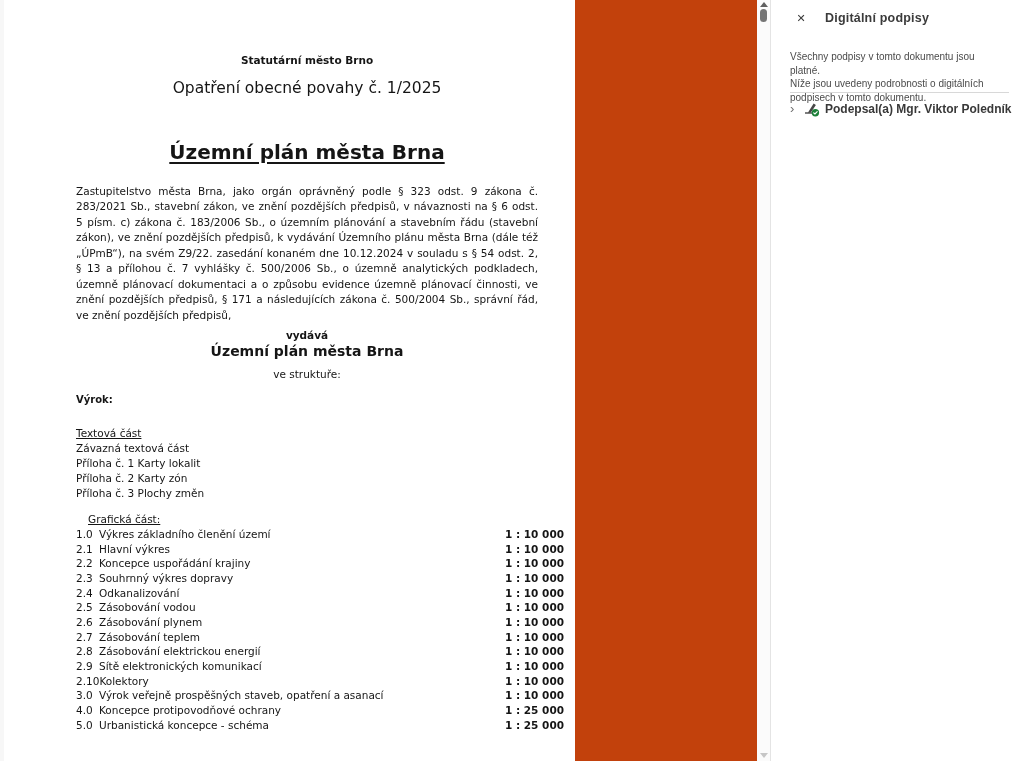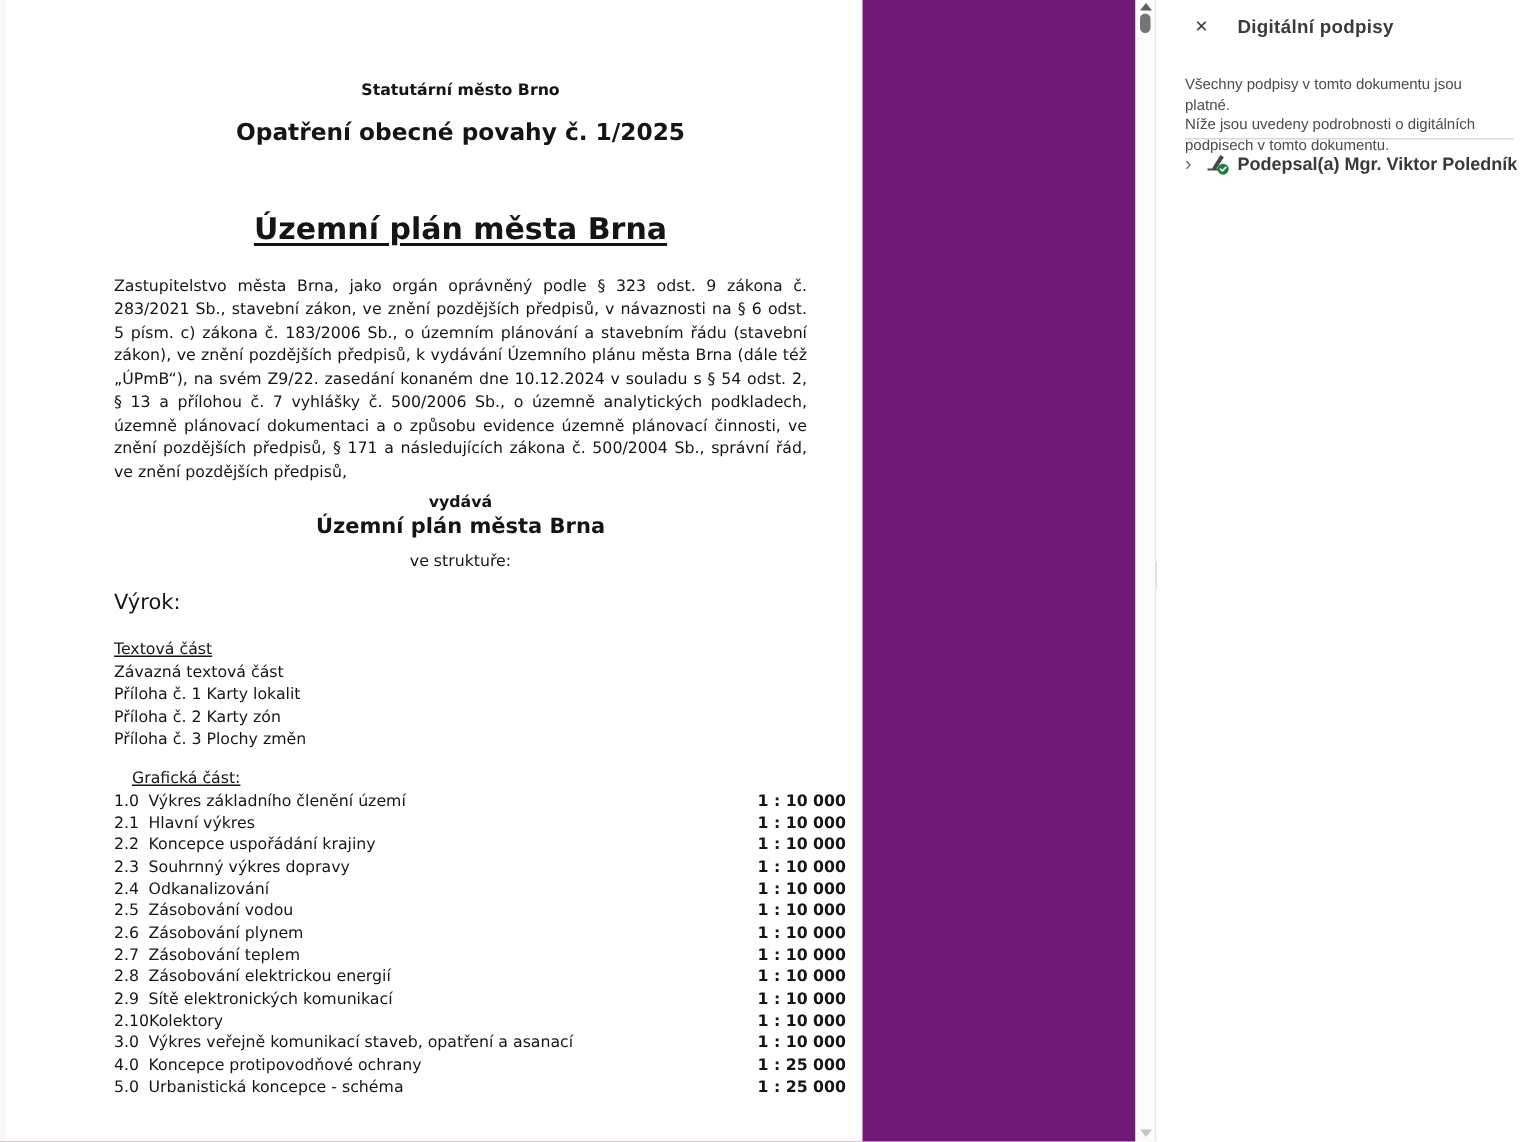--- a/index.html
+++ b/index.html
@@ -1,39 +1,39 @@
 <!DOCTYPE html>
 <html lang="cs"><head>
 <meta charset="utf-8">
 <style>
   * { margin:0; padding:0; box-sizing:border-box; }
   html,body { width:1024px; height:761px; overflow:hidden; background:#fff;
               font-family:"Liberation Sans", sans-serif; }
 
   
   .doc-area { position:absolute; left:0; top:0; width:757px; height:761px;
-              background:#701a75;padding-left:12px; }
+              background:#c2410c;padding-left:12px; }
   .left-edge { position:absolute; left:0; top:0; width:4px; height:761px;
                background:#f7f7f7; }
   .page { position:absolute; left:4px; top:0; width:571px; height:761px;
           background:#ffffff; color:#151515;
           font-family:"DejaVu Sans","Liberation Sans",sans-serif; }
 
   .blk { position:absolute; left:72px; width:462px; }
   .center { text-align:center; }
   .org       { top:54px;  font-size:10.5px; font-weight:bold; }
-  .measure   { top:79px;  font-size:15.5px; font-weight:bold; }
+  .measure   { top:79px;  font-size:15.5px; font-weight:normal; }
   .maintitle { top:140px; font-size:20px;   font-weight:bold; }
   .maintitle span { text-decoration:underline; text-underline-offset:3px; }
   .preamble  { top:184px; font-size:10.5px; line-height:15.45px;
                text-align:justify; text-justify:inter-word; }
   .vydava    { top:329px; font-size:10.5px; font-weight:bold; }
   .issued    { top:343px; font-size:14px;   font-weight:bold; }
   .structure { top:368px; font-size:10.5px;text-align:center; }
-  .vyrok     { top:394px; font-size:14px;   font-weight:normal; }
+  .vyrok     { top:394px; font-size:10px;   font-weight:bold; }
 
   .textpart  { top:426px; font-size:10.5px; line-height:14.9px; }
   .textpart .uh { text-decoration:underline; }
   .graphic   { top:513px; font-size:10.5px; }
   .graphic .uh { text-decoration:underline;margin-left:12px; }
   .grows     { margin-top:2px; }
   .grow      { position:relative; line-height:14.66px; height:14.66px;
                white-space:nowrap; }
   .gnum      { display:inline-block; min-width:23px; }
   .gscale    { position:absolute; left:399px; top:0; font-weight:bold;margin-left:30px; }
@@ -172,21 +172,21 @@
             <span class="gnum">2.9</span><span class="glabel">Sítě elektronických komunikací</span>
             <span class="gscale">1 : 10 000</span>
           </div>
 
           <div class="grow">
             <span class="gnum">2.10</span><span class="glabel">Kolektory</span>
             <span class="gscale">1 : 10 000</span>
           </div>
 
           <div class="grow">
-            <span class="gnum">3.0</span><span class="glabel">Výkres veřejně komunikací staveb, opatření a asanací</span>
+            <span class="gnum">3.0</span><span class="glabel">Výrok veřejně prospěšných staveb, opatření a asanací</span>
             <span class="gscale">1 : 10 000</span>
           </div>
 
           <div class="grow">
             <span class="gnum">4.0</span><span class="glabel">Koncepce protipovodňové ochrany</span>
             <span class="gscale">1 : 25 000</span>
           </div>
 
           <div class="grow">
             <span class="gnum">5.0</span><span class="glabel">Urbanistická koncepce - schéma</span>

